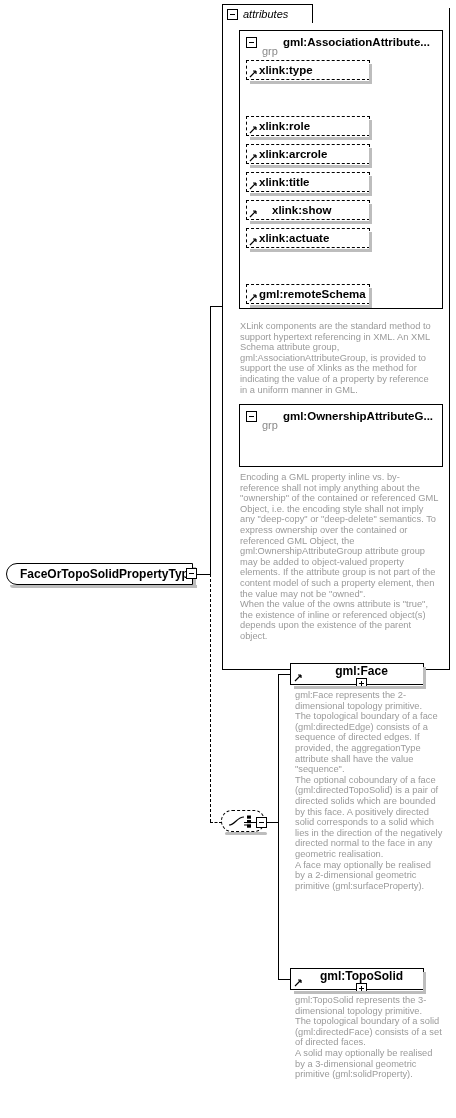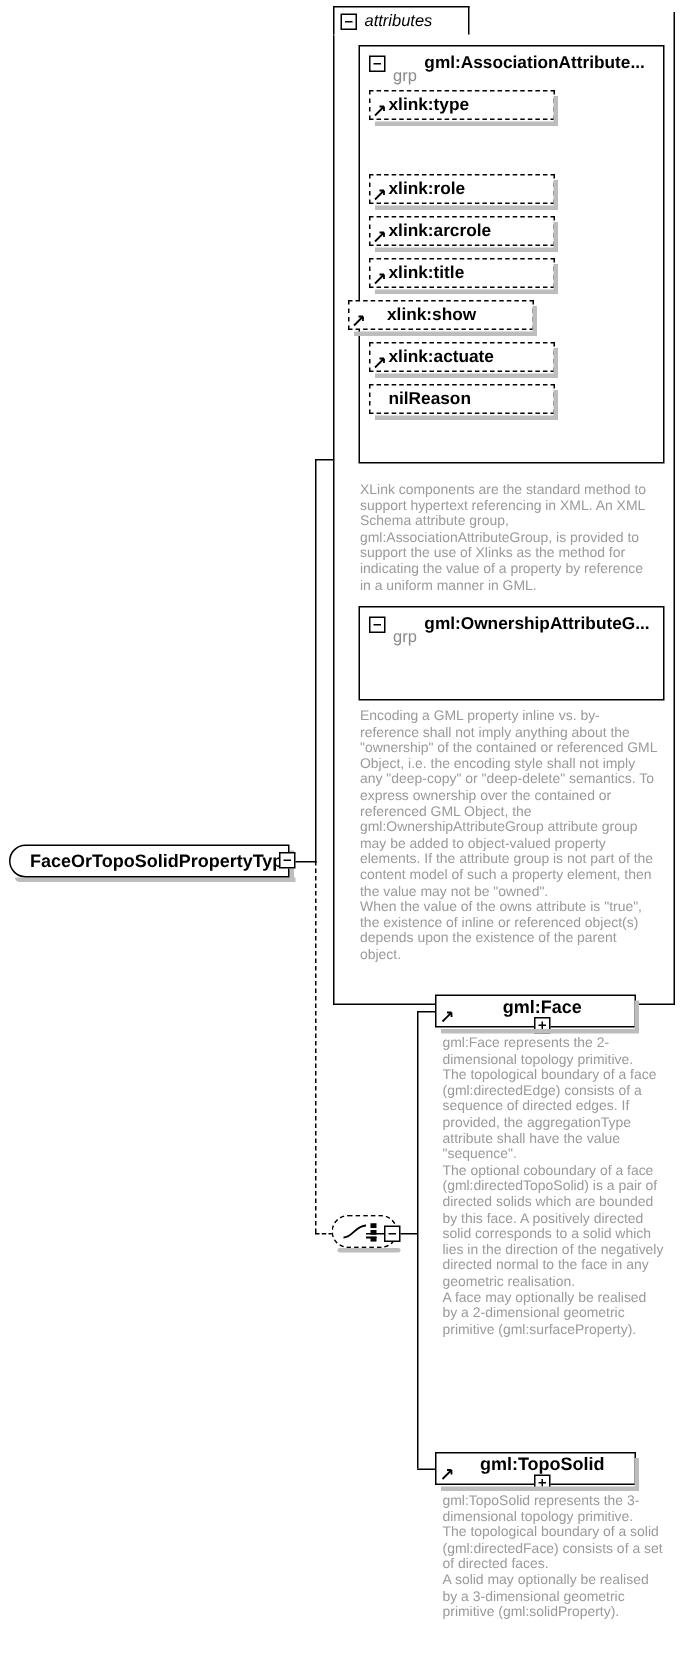--- a/index.html
+++ b/index.html
@@ -227,38 +227,41 @@
       <span class="ashadow2"></span>
   </div>
   <div class="attr" style="left:246px;top:172px;width:124px;">
     <svg class="attrarrow" viewBox="0 0 8 8">
         <path d="M1 7 L7 1 M7 1 L4 1 M7 1 L7 4" stroke="#000" stroke-width="1.2" fill="none"></path>
       </svg>
     <span>xlink:title</span>
     <span class="ashadow"></span>
       <span class="ashadow2"></span>
   </div>
-  <div class="attr" style="left:232px;top:200px;width:124px;padding-left:25px;">
+  <div class="attr" style="left:246px;top:200px;width:124px;padding-left:25px;">
     <svg class="attrarrow" viewBox="0 0 8 8">
         <path d="M1 7 L7 1 M7 1 L4 1 M7 1 L7 4" stroke="#000" stroke-width="1.2" fill="none"></path>
       </svg>
     <span>xlink:show</span>
     <span class="ashadow"></span>
       <span class="ashadow2"></span>
   </div>
   <div class="attr" style="left:246px;top:228px;width:124px;">
     <svg class="attrarrow" viewBox="0 0 8 8">
         <path d="M1 7 L7 1 M7 1 L4 1 M7 1 L7 4" stroke="#000" stroke-width="1.2" fill="none"></path>
       </svg>
     <span>xlink:actuate</span>
     <span class="ashadow"></span>
       <span class="ashadow2"></span>
   </div>
-  <div class="attr" style="left:246px;top:256px;width:124px;">
-    <span>nilReason</span>
+  <div class="attr" style="left:246px;top:284px;width:124px;">
+    <svg class="attrarrow" viewBox="0 0 8 8">
+        <path d="M1 7 L7 1 M7 1 L4 1 M7 1 L7 4" stroke="#000" stroke-width="1.2" fill="none"></path>
+      </svg>
+    <span>gml:remoteSchema</span>
     <span class="ashadow"></span>
       <span class="ashadow2"></span>
   </div>
 
   <div class="doc" style="left:240px;top:321px;width:198px;">XLink components are the standard method to support hypertext referencing in XML. An XML Schema attribute group, gml:AssociationAttributeGroup, is provided to support the use of Xlinks as the method for indicating the value of a property by reference in a uniform manner in GML.</div>
 
   <div class="grpbox" style="left:239px;top:404px;width:204px;height:63px;">
     <div class="grphdr">
       <span class="pm"></span>
       <span class="grp-kw">grp</span>

